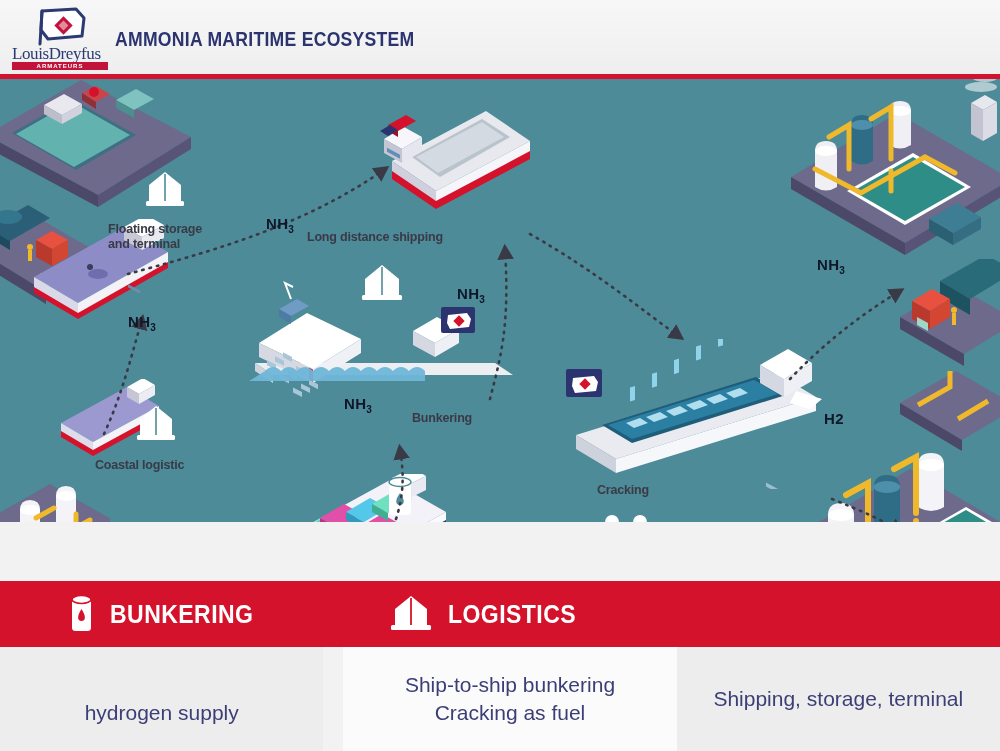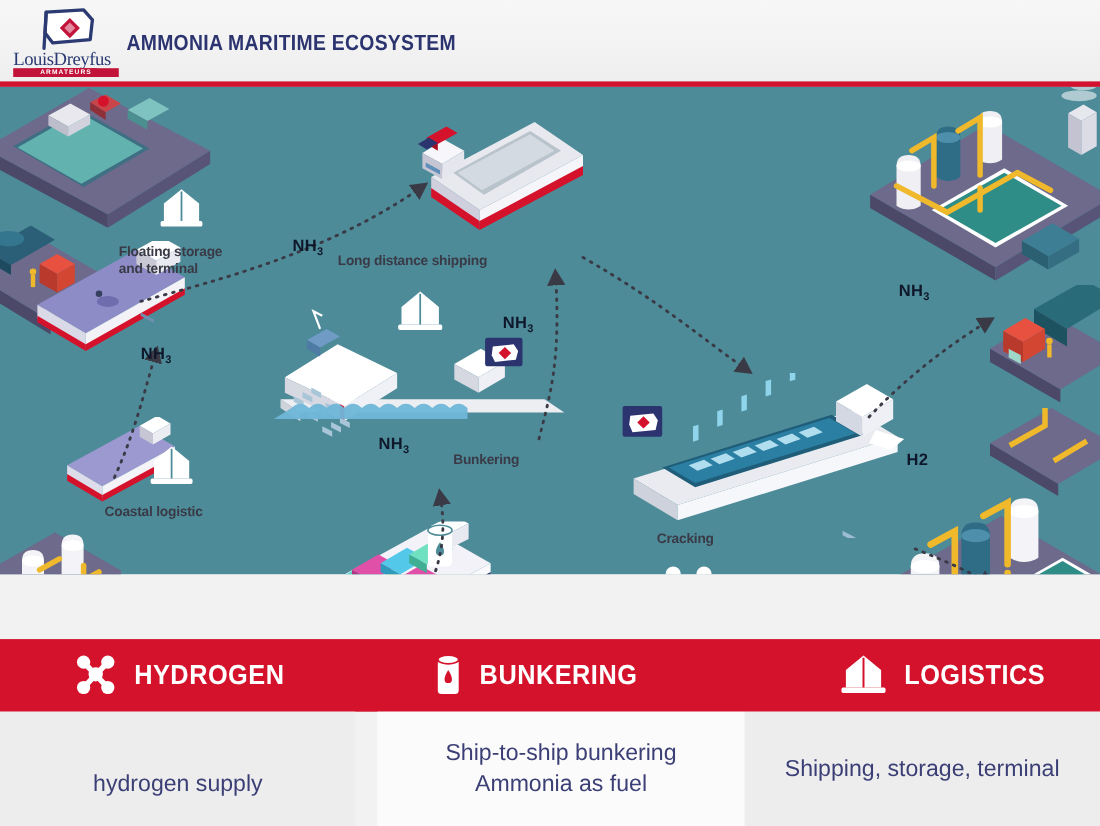--- a/index.html
+++ b/index.html
@@ -451,36 +451,20 @@
     </div>
     <div class="nh3" style="left:817px;top:177px;">
       <span>NH</span><sub>3</sub>
     </div>
     <div class="nh3" style="left:824px;top:331px;">H2</div>
 
   </div>
 
   <div class="redbar">
 
-    <div class="seg">
-      <svg width="42" height="42">
-        <g stroke="#ffffff" stroke-width="5" stroke-linecap="round">
-          <line x1="11" y1="10" x2="31" y2="31"></line>
-          <line x1="31" y1="10" x2="11" y2="31"></line>
-        </g>
-        <g fill="#ffffff">
-          <circle cx="10" cy="9" r="6"></circle>
-          <circle cx="32" cy="9" r="6"></circle>
-          <circle cx="10" cy="32" r="6"></circle>
-          <circle cx="32" cy="32" r="6"></circle>
-          <circle cx="21" cy="20" r="6.5"></circle>
-        </g>
-      </svg>
-      <div class="cap">HYDROGEN</div>
-    </div>
 
     <div class="seg">
       <svg width="30" height="44">
         <rect x="6" y="7" width="19" height="32" rx="3.5" fill="#ffffff"></rect>
         <ellipse cx="15.5" cy="7.5" rx="9.5" ry="4" fill="#ffffff"></ellipse>
         <ellipse cx="15.5" cy="7.5" rx="9.5" ry="4" fill="none" stroke="#d5122b" stroke-width="1.6"></ellipse>
         <path d="M15.5 17 C11 24 11 29 15.5 29 C20 29 20 24 15.5 17 Z" fill="#d5122b"></path>
       </svg>
       <div class="cap">BUNKERING</div>
     </div>
@@ -498,21 +482,21 @@
   <div class="captions">
     <div class="cap-cell cap-1">
       <div>
         <br>
         <span>hydrogen supply</span>
       </div>
     </div>
     <div class="cap-cell cap-2">
       <div>
         <span>Ship-to-ship bunkering</span><br>
-        <span>Ammonia as fuel</span>
+        <span>Cracking as fuel</span>
       </div>
     </div>
     <div class="cap-cell cap-3">
       <div>
         <span>Shipping, storage, terminal</span>
       </div>
     </div>
   </div>
 
   <div class="watermark"></div>

